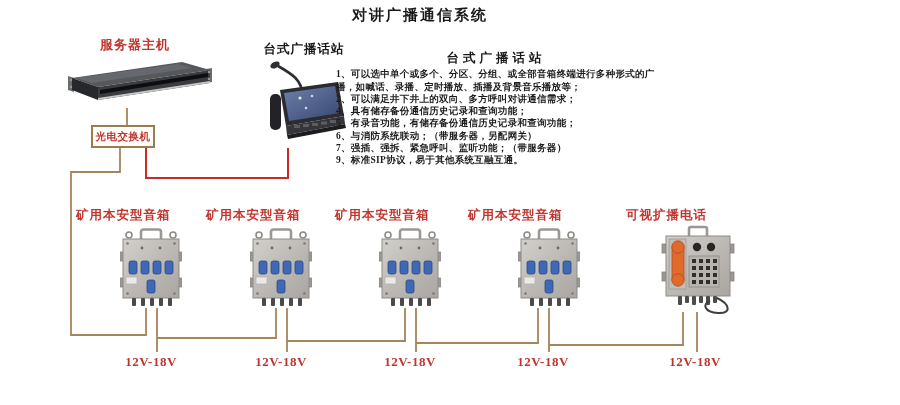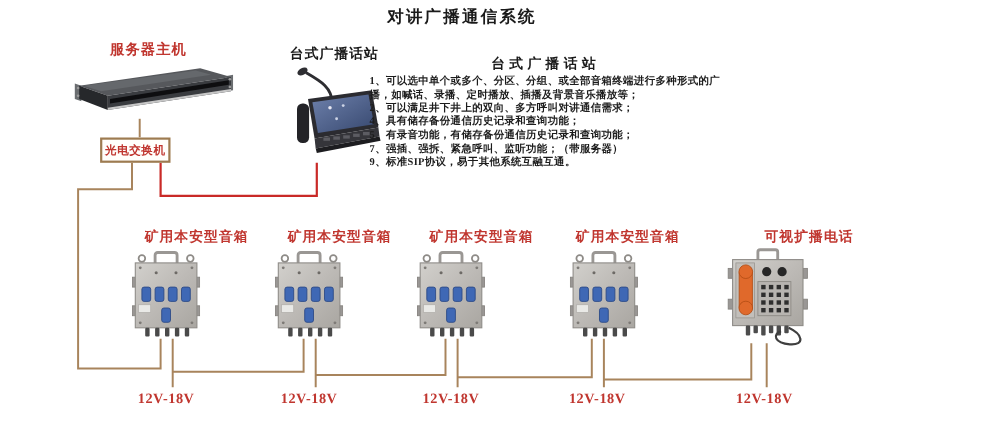--- a/index.html
+++ b/index.html
@@ -26,21 +26,21 @@
   #switch-box span { font-size:10.5px; font-weight:bold; color:#c0362f; letter-spacing:0.5px; }
 
   .panel { line-height:12.3px; }
   #panel-desk { left:336px; top:52px; width:320px; }
   #panel-terminal { left:658px; top:49px; width:242px; }
   .panel-title { font-size:12.5px; font-weight:bold; color:#1a1a1a;
            letter-spacing:4px; text-align:center; margin-bottom:4px; }
   .panel-item { font-size:9.5px; font-weight:bold; color:#1c1c1c; letter-spacing:0.3px; }
 
   .unit-label { width:150px; top:207px; font-size:12.5px; font-weight:bold;
-           color:#c0362f; letter-spacing:1px; text-align:right; }
+           color:#c0362f; letter-spacing:1px; text-align:left; }
   .power-label { width:90px; top:354px; font-size:13px; font-weight:bold;
            color:#c0362f; text-align:center; letter-spacing:0.5px; }
 
   svg.device { position:absolute; }
   #wires { left:0; top:0; pointer-events:none; }
 </style>
 </head>
 <body>
 
 <div id="canvas">
@@ -149,20 +149,21 @@
     </g>
     <polygon points="31,79 89,68 90,72 32,83" fill="#1d1d20"></polygon>
   </svg>
 
   <div id="panel-desk" class="abs panel">
     <div class="panel-title">台式广播话站</div>
     <div class="panel-item">1、可以选中单个或多个、分区、分组、或全部音箱终端进行多种形式的广播，如喊话、录播、定时播放、插播及背景音乐播放等；</div>
     <div class="panel-item">2、可以满足井下井上的双向、多方呼叫对讲通信需求；</div>
     <div class="panel-item">4、具有储存备份通信历史记录和查询功能；</div>
     <div class="panel-item">5、有录音功能，有储存备份通信历史记录和查询功能；</div>
+    <div class="panel-item">6、与消防系统联动；（带服务器，另配网关）</div>
     <div class="panel-item">7、强插、强拆、紧急呼叫、监听功能；（带服务器）</div>
     <div class="panel-item">9、标准SIP协议，易于其他系统互融互通。</div>
   </div>
 
 
   <div class="abs unit-label" style="left:76px">矿用本安型音箱</div>
   <div class="abs unit-label" style="left:206px">矿用本安型音箱</div>
   <div class="abs unit-label" style="left:335px">矿用本安型音箱</div>
   <div class="abs unit-label" style="left:468px">矿用本安型音箱</div>
   <div class="abs unit-label" style="left:626px">可视扩播电话</div>

